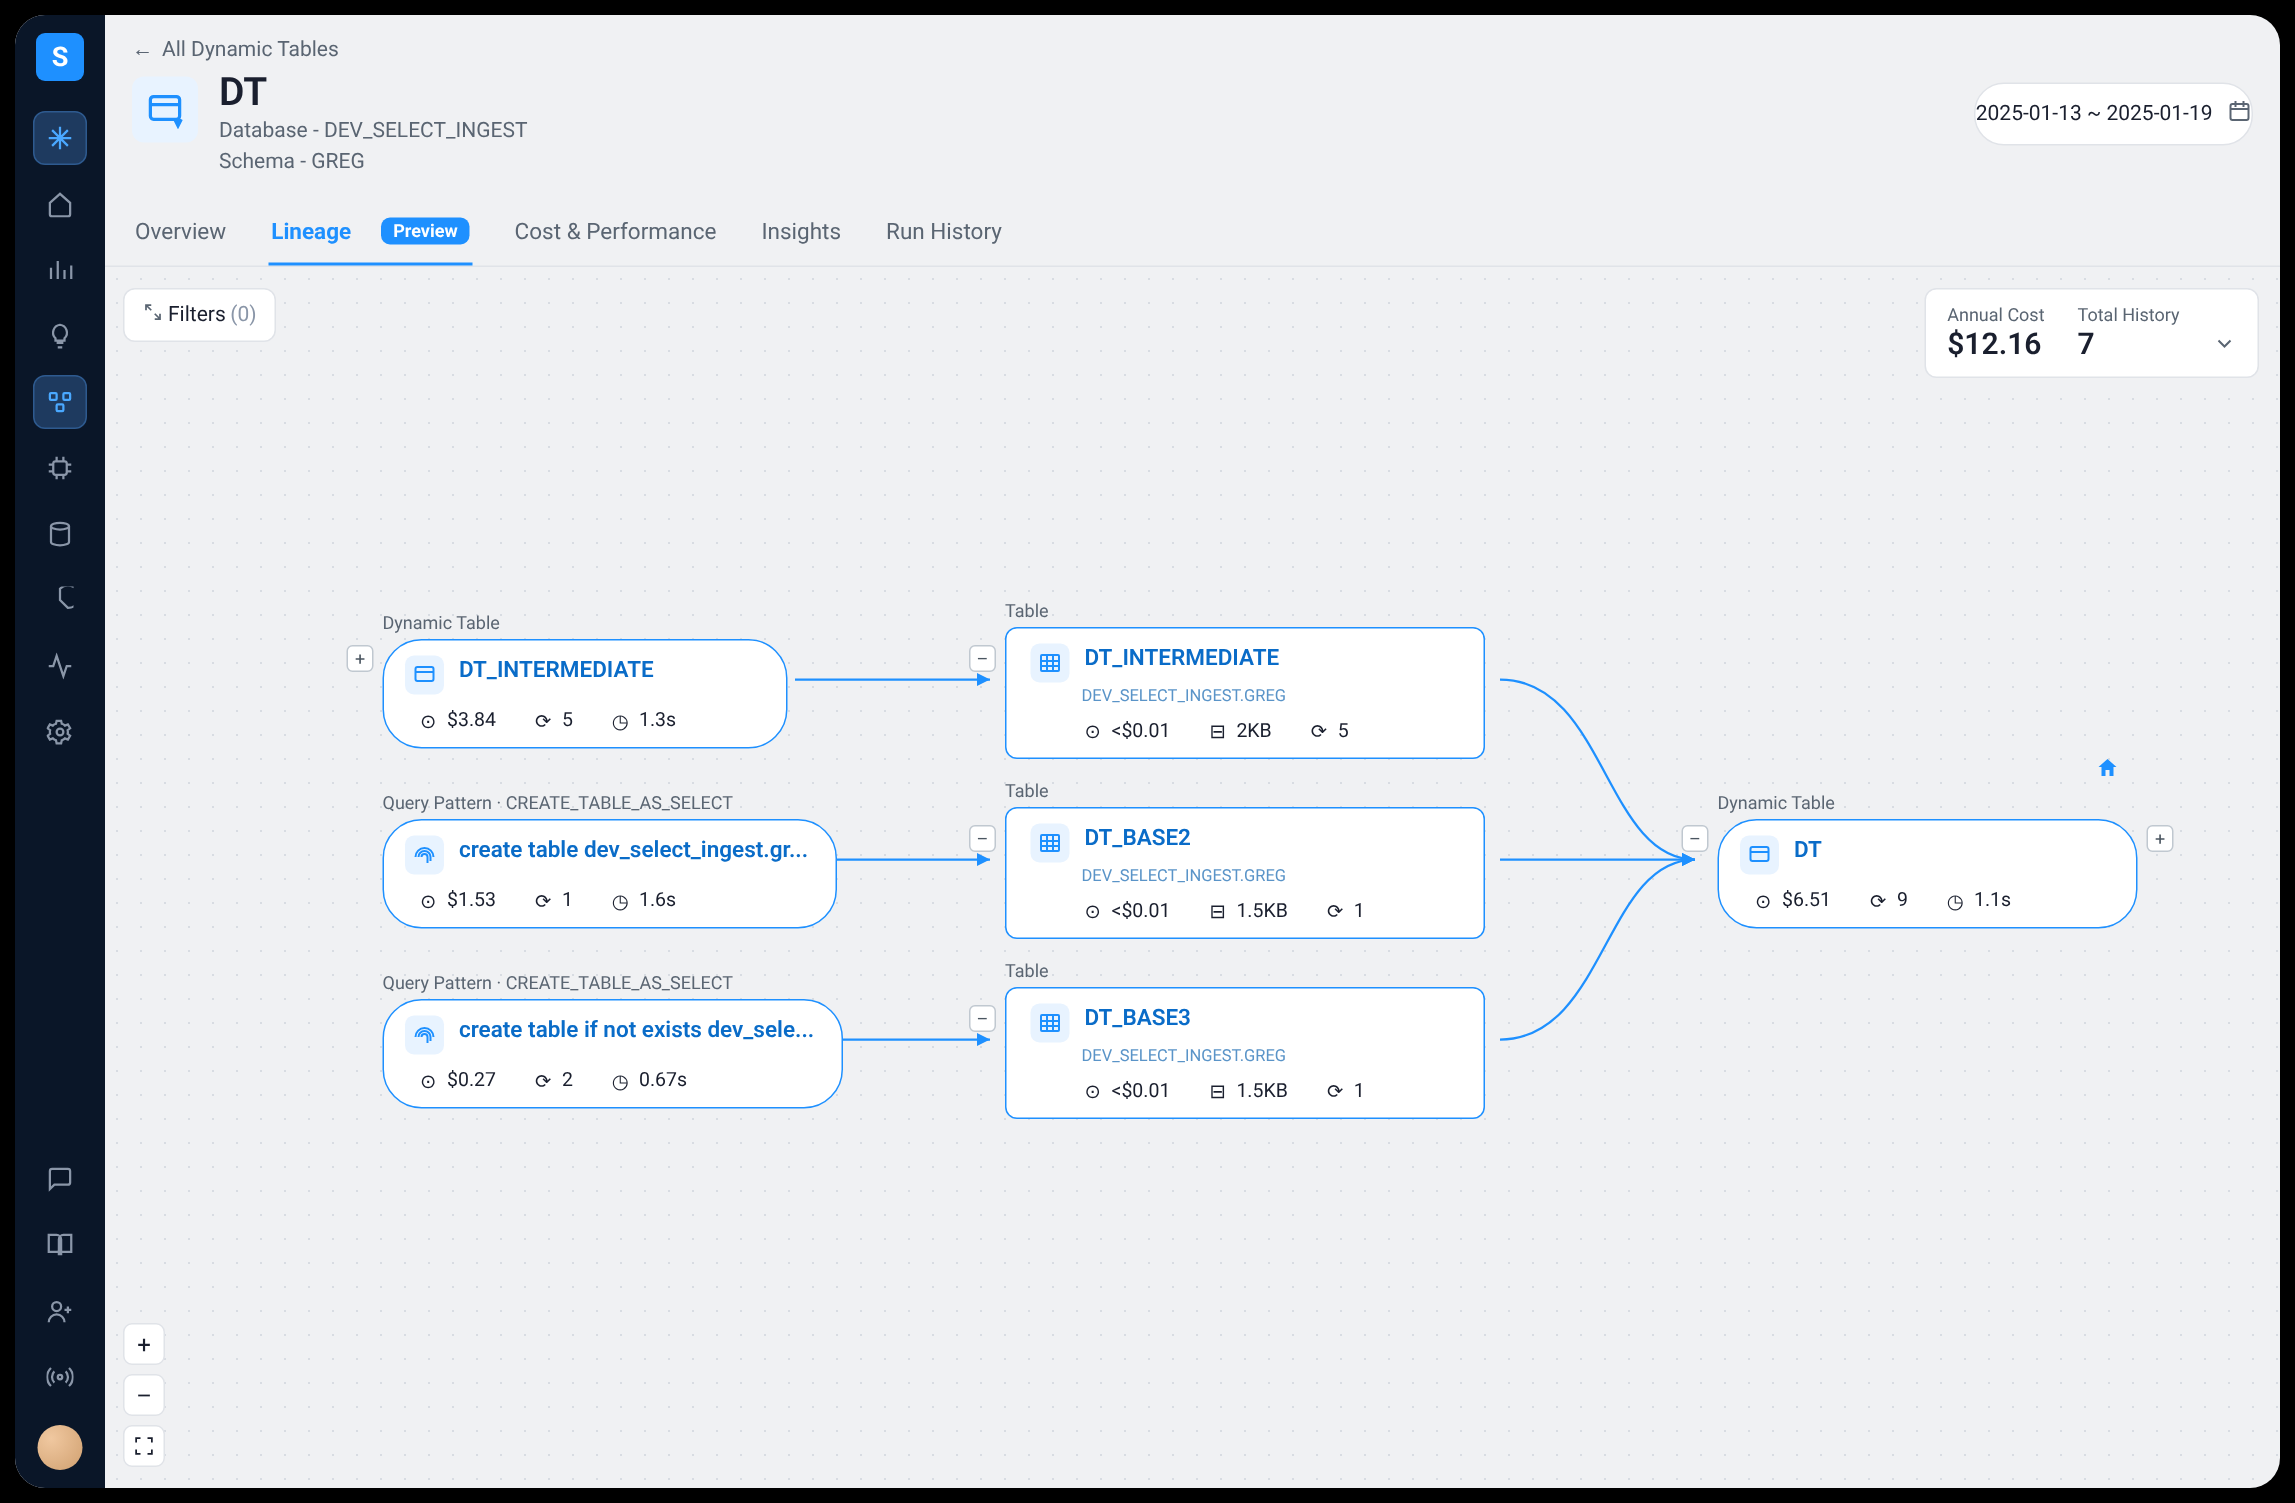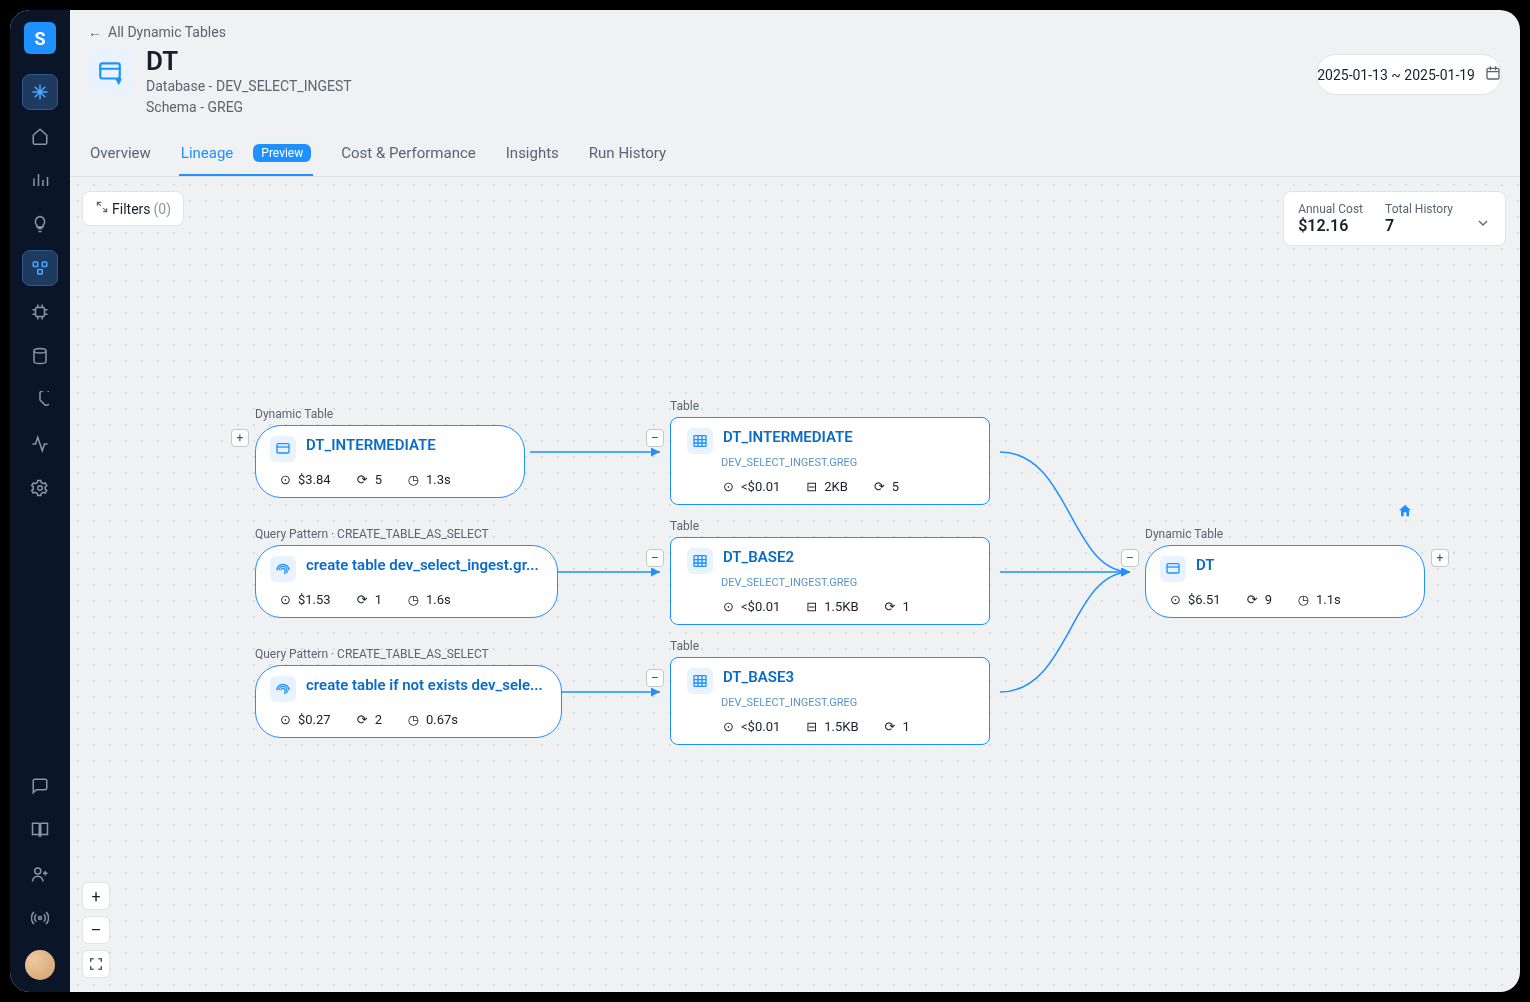--- a/index.html
+++ b/index.html
@@ -15,28 +15,28 @@
 .main { flex:1; display:flex; flex-direction:column; overflow:hidden; }
 .breadcrumb { padding: 14px 18px 6px; font-size:14px; color:#5a6572; cursor:pointer; display:flex; align-items:center; gap:6px;}
 .header { padding: 0 18px 14px; display:flex; align-items:flex-start; justify-content:space-between; }
 .header-left { display:flex; gap:14px; align-items:flex-start;}
 .header-icon { width:44px; height:44px; background:#e8f3ff; border-radius:8px; display:flex; align-items:center; justify-content:center; margin-top:4px;}
 .header-title { font-size:26px; font-weight:600; color:#1a1f2e; }
 .header-sub { font-size:14px; color:#5a6572; line-height:1.5; }
 .daterange { background:#fff; border:1px solid #e0e3e8; border-radius:20px; padding:10px 0; font-size:14px; color:#1a1f2e; display:flex; align-items:center; gap:10px; cursor:pointer; margin-top:8px;}
 .tabs { display:flex; gap:26px; padding: 0 18px; border-bottom:1px solid #e0e3e8; }
 .tab { padding:12px 2px; font-size:15px; color:#5a6572; cursor:pointer; border-bottom:2px solid transparent; display:flex; align-items:center; gap:8px;}
-.tab.active { color:#1e90ff; border-bottom-color:#1e90ff; font-weight:400;gap:20px;}
+.tab.active { color:#1e90ff; border-bottom-color:#1e90ff; font-weight:700;gap:20px;}
 .badge-preview { background:#1e90ff; color:#fff; border-radius:6px; padding:2px 8px; font-size:12px; }
 .canvas-wrap { flex:1; position:relative; background-image: radial-gradient(#d8dce2 1px, transparent 1px); background-size: 16px 16px; overflow:hidden;}
 .filters-btn { position:absolute; left:12px; top:14px; background:#fff; border:1px solid #e0e3e8; border-radius:8px; padding:8px 12px; font-size:14px; color:#1a1f2e; display:flex; align-items:center; gap:3px; cursor:pointer;}
 .filters-btn .count { color:#8a96a8; }
 .summary-card { position:absolute; right:14px; top:14px; background:#fff; border:1px solid #e0e3e8; border-radius:8px; padding:10px 14px; display:flex; align-items:flex-end; gap:22px; cursor:pointer;}
 .summary-col .lbl { font-size:12px; color:#5a6572; }
-.summary-col .val { font-size:16px; font-weight:600; color:#1a1f2e; }
+.summary-col .val { font-size:20px; font-weight:600; color:#1a1f2e; }
 .zoom-ctrl { position:absolute; left:12px; bottom:14px; display:flex; flex-direction:column; gap:6px;}
 .zoom-btn { width:28px; height:28px; background:#fff; border:1px solid #e0e3e8; border-radius:6px; display:flex; align-items:center; justify-content:center; cursor:pointer; font-size:16px; color:#1a1f2e;}
 
 
 .node-group { position:absolute; }
 .node-label { font-size:12px; color:#5a6572; margin-bottom:4px; }
 .node { background:#fff; border:1.5px solid #1e90ff; border-radius:26px; padding:10px 18px 10px 14px; min-width:270px; }
 .node.rect { border-radius:8px; min-width:320px; padding:10px 16px;}
 .node-title-row { display:flex; align-items:flex-start; gap:10px; }
 .node-title { font-size:15px; font-weight:600; color:#0a6cc8; }

